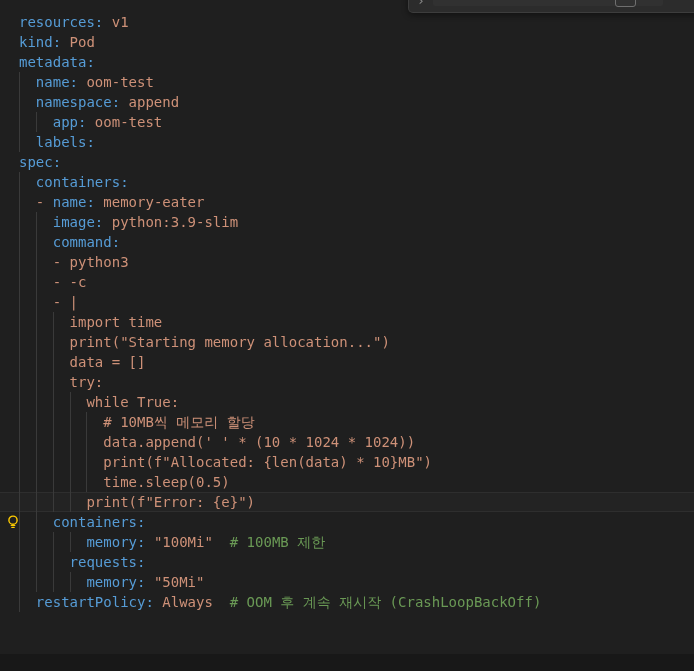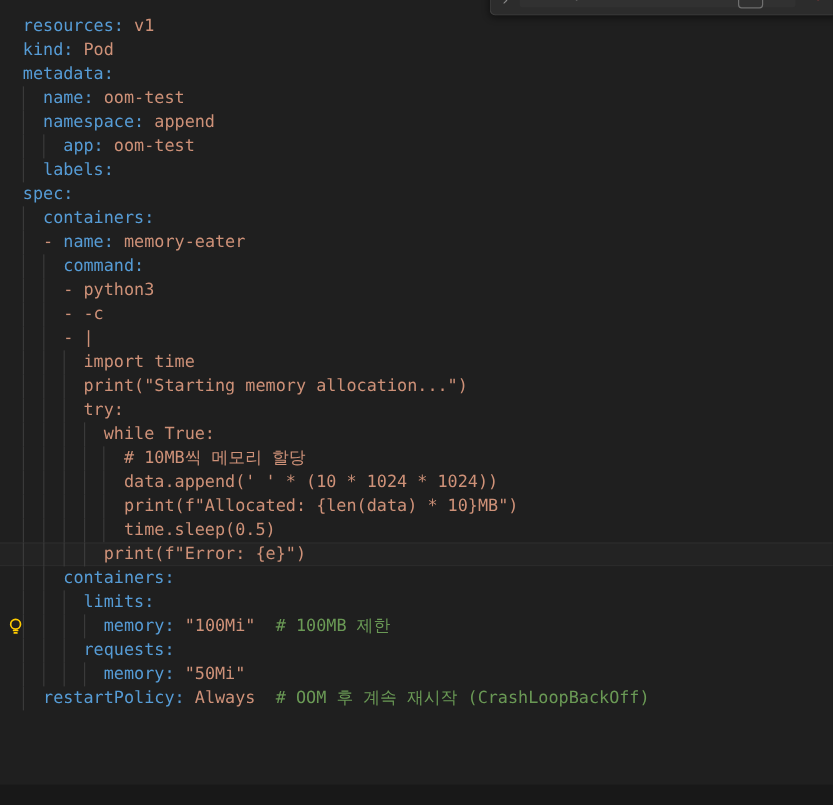--- a/index.html
+++ b/index.html
@@ -62,35 +62,36 @@
     <div class="line"><span></span><span class="tok-k">resources:</span><span class="tok-v"> v1</span></div>
     <div class="line"><span></span><span class="tok-k">kind:</span><span class="tok-v"> Pod</span></div>
     <div class="line"><span></span><span class="tok-k">metadata:</span></div>
     <div class="line"><span class="guide" style="left: calc(0ch + 19px);"></span><span>  </span><span class="tok-k">name:</span><span class="tok-v"> oom-test</span></div>
     <div class="line"><span class="guide" style="left: calc(0ch + 19px);"></span><span>  </span><span class="tok-k">namespace:</span><span class="tok-v"> append</span></div>
     <div class="line"><span class="guide" style="left: calc(0ch + 19px);"></span><span class="guide" style="left: calc(2ch + 19px);"></span><span>    </span><span class="tok-k">app:</span><span class="tok-v"> oom-test</span></div>
     <div class="line"><span class="guide" style="left: calc(0ch + 19px);"></span><span>  </span><span class="tok-k">labels:</span></div>
     <div class="line"><span></span><span class="tok-k">spec:</span></div>
     <div class="line"><span class="guide" style="left: calc(0ch + 19px);"></span><span>  </span><span class="tok-k">containers:</span></div>
     <div class="line"><span class="guide" style="left: calc(0ch + 19px);"></span><span>  </span><span class="tok-v">- </span><span class="tok-k">name:</span><span class="tok-v"> memory-eater</span></div>
+    <div class="line"><span class="guide" style="left: calc(0ch + 19px);"></span><span class="guide" style="left: calc(2ch + 19px);"></span><span>    </span><span class="tok-k">image:</span><span class="tok-v"> python:3.9-slim</span></div>
     <div class="line"><span class="guide" style="left: calc(0ch + 19px);"></span><span class="guide" style="left: calc(2ch + 19px);"></span><span>    </span><span class="tok-k">command:</span></div>
     <div class="line"><span class="guide" style="left: calc(0ch + 19px);"></span><span class="guide" style="left: calc(2ch + 19px);"></span><span>    </span><span class="tok-v">- python3</span></div>
     <div class="line"><span class="guide" style="left: calc(0ch + 19px);"></span><span class="guide" style="left: calc(2ch + 19px);"></span><span>    </span><span class="tok-v">- -c</span></div>
     <div class="line"><span class="guide" style="left: calc(0ch + 19px);"></span><span class="guide" style="left: calc(2ch + 19px);"></span><span>    </span><span class="tok-v">- |</span></div>
     <div class="line"><span class="guide" style="left: calc(0ch + 19px);"></span><span class="guide" style="left: calc(2ch + 19px);"></span><span class="guide" style="left: calc(4ch + 19px);"></span><span>      </span><span class="tok-v">import time</span></div>
     <div class="line"><span class="guide" style="left: calc(0ch + 19px);"></span><span class="guide" style="left: calc(2ch + 19px);"></span><span class="guide" style="left: calc(4ch + 19px);"></span><span>      </span><span class="tok-v">print("Starting memory allocation...")</span></div>
+    <div class="line"><span class="guide" style="left: calc(0ch + 19px);"></span><span class="guide" style="left: calc(2ch + 19px);"></span><span class="guide" style="left: calc(4ch + 19px);"></span><span>      </span><span class="tok-v">data = []</span></div>
     <div class="line"><span class="guide" style="left: calc(0ch + 19px);"></span><span class="guide" style="left: calc(2ch + 19px);"></span><span class="guide" style="left: calc(4ch + 19px);"></span><span>      </span><span class="tok-v">try:</span></div>
     <div class="line"><span class="guide" style="left: calc(0ch + 19px);"></span><span class="guide" style="left: calc(2ch + 19px);"></span><span class="guide" style="left: calc(4ch + 19px);"></span><span class="guide" style="left: calc(6ch + 19px);"></span><span>        </span><span class="tok-v">while True:</span></div>
     <div class="line"><span class="guide" style="left: calc(0ch + 19px);"></span><span class="guide" style="left: calc(2ch + 19px);"></span><span class="guide" style="left: calc(4ch + 19px);"></span><span class="guide" style="left: calc(6ch + 19px);"></span><span class="guide" style="left: calc(8ch + 19px);"></span><span>          </span><span class="tok-v"># 10MB씩 메모리 할당</span></div>
     <div class="line"><span class="guide" style="left: calc(0ch + 19px);"></span><span class="guide" style="left: calc(2ch + 19px);"></span><span class="guide" style="left: calc(4ch + 19px);"></span><span class="guide" style="left: calc(6ch + 19px);"></span><span class="guide" style="left: calc(8ch + 19px);"></span><span>          </span><span class="tok-v">data.append(' ' * (10 * 1024 * 1024))</span></div>
     <div class="line"><span class="guide" style="left: calc(0ch + 19px);"></span><span class="guide" style="left: calc(2ch + 19px);"></span><span class="guide" style="left: calc(4ch + 19px);"></span><span class="guide" style="left: calc(6ch + 19px);"></span><span class="guide" style="left: calc(8ch + 19px);"></span><span>          </span><span class="tok-v">print(f"Allocated: {len(data) * 10}MB")</span></div>
     <div class="line"><span class="guide" style="left: calc(0ch + 19px);"></span><span class="guide" style="left: calc(2ch + 19px);"></span><span class="guide" style="left: calc(4ch + 19px);"></span><span class="guide" style="left: calc(6ch + 19px);"></span><span class="guide" style="left: calc(8ch + 19px);"></span><span>          </span><span class="tok-v">time.sleep(0.5)</span></div>
     <div class="line current"><span class="guide" style="left: calc(0ch + 19px);"></span><span class="guide" style="left: calc(2ch + 19px);"></span><span class="guide" style="left: calc(4ch + 19px);"></span><span class="guide" style="left: calc(6ch + 19px);"></span><span>        </span><span class="tok-v">print(f"Error: {e}")</span></div>
     <div class="line"><span class="guide" style="left: calc(0ch + 19px);"></span><span class="guide" style="left: calc(2ch + 19px);"></span><span>    </span><span class="tok-k">containers:</span></div>
-    <div class="line"><span class="guide" style="left: calc(0ch + 19px);"></span><span class="guide" style="left: calc(2ch + 19px);"></span><span class="guide" style="left: calc(4ch + 19px);"></span><span>      </span><span class="tok-k">limits:</span></div>
     <div class="line"><span class="guide" style="left: calc(0ch + 19px);"></span><span class="guide" style="left: calc(2ch + 19px);"></span><span class="guide" style="left: calc(4ch + 19px);"></span><span class="guide" style="left: calc(6ch + 19px);"></span><span>        </span><span class="tok-k">memory:</span><span class="tok-v"> "100Mi"</span><span class="tok-c">  # 100MB 제한</span></div>
     <div class="line"><span class="guide" style="left: calc(0ch + 19px);"></span><span class="guide" style="left: calc(2ch + 19px);"></span><span class="guide" style="left: calc(4ch + 19px);"></span><span>      </span><span class="tok-k">requests:</span></div>
     <div class="line"><span class="guide" style="left: calc(0ch + 19px);"></span><span class="guide" style="left: calc(2ch + 19px);"></span><span class="guide" style="left: calc(4ch + 19px);"></span><span class="guide" style="left: calc(6ch + 19px);"></span><span>        </span><span class="tok-k">memory:</span><span class="tok-v"> "50Mi"</span></div>
     <div class="line"><span class="guide" style="left: calc(0ch + 19px);"></span><span>  </span><span class="tok-k">restartPolicy:</span><span class="tok-v"> Always</span><span class="tok-c">  # OOM 후 계속 재시작 (CrashLoopBackOff)</span></div>
   </div>
 
 <svg class="lightbulb" viewBox="0 0 16 16" style="top: 514px;">
   <circle cx="8" cy="6.2" r="4.1" fill="none" stroke="#ffcc00" stroke-width="1.4"></circle>
   <path d="M6.3 11.4 h3.4 M6.9 13.4 h2.2" stroke="#ffcc00" stroke-width="1.4" fill="none" stroke-linecap="round"></path>
 </svg>

